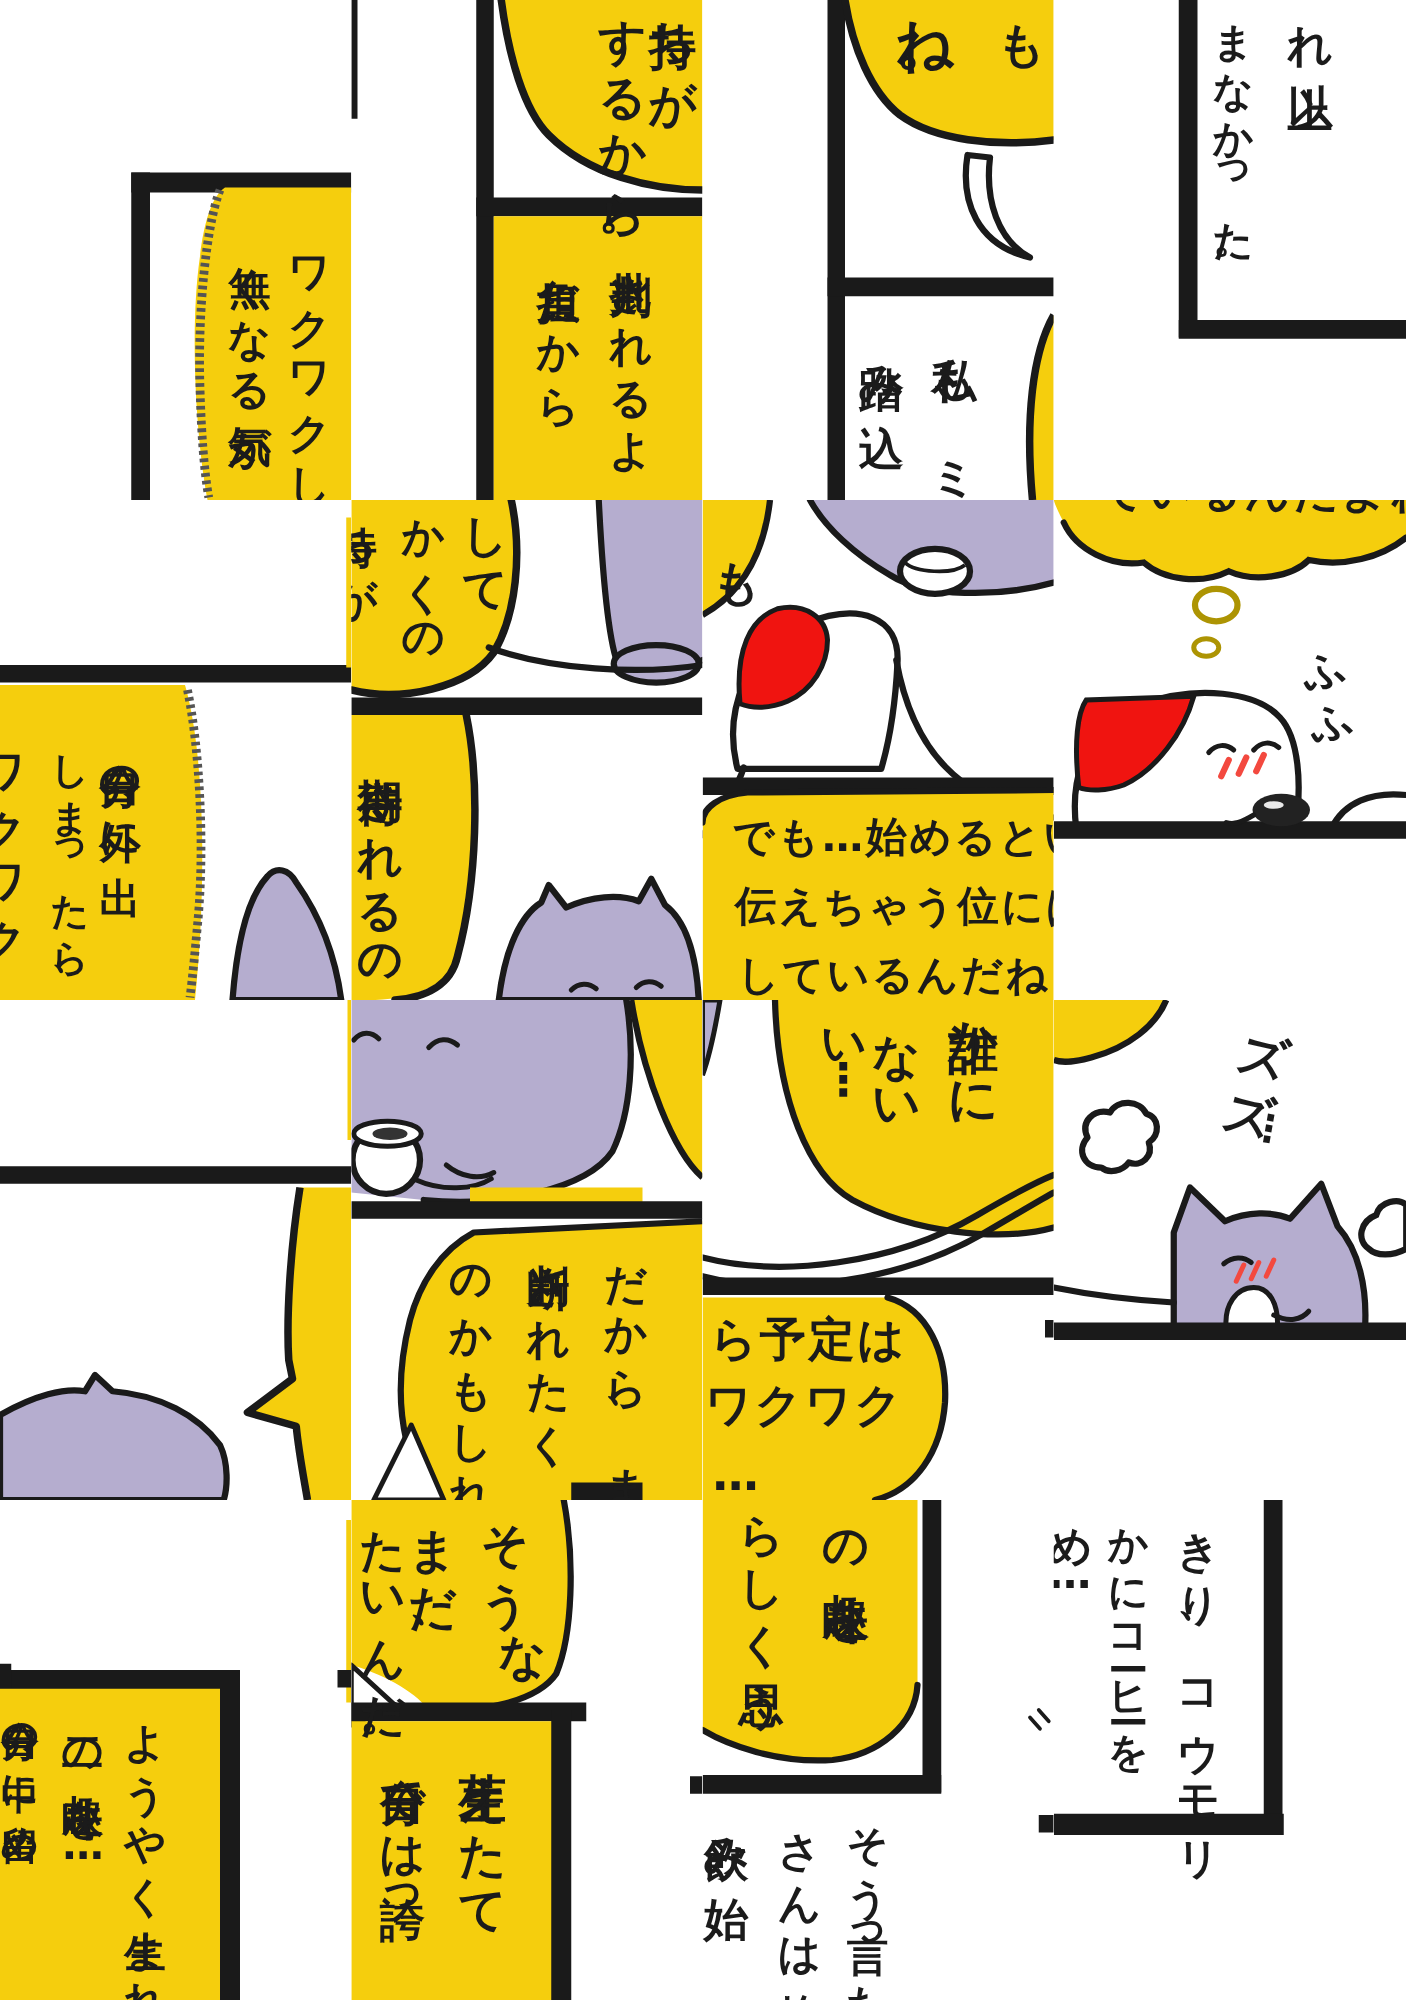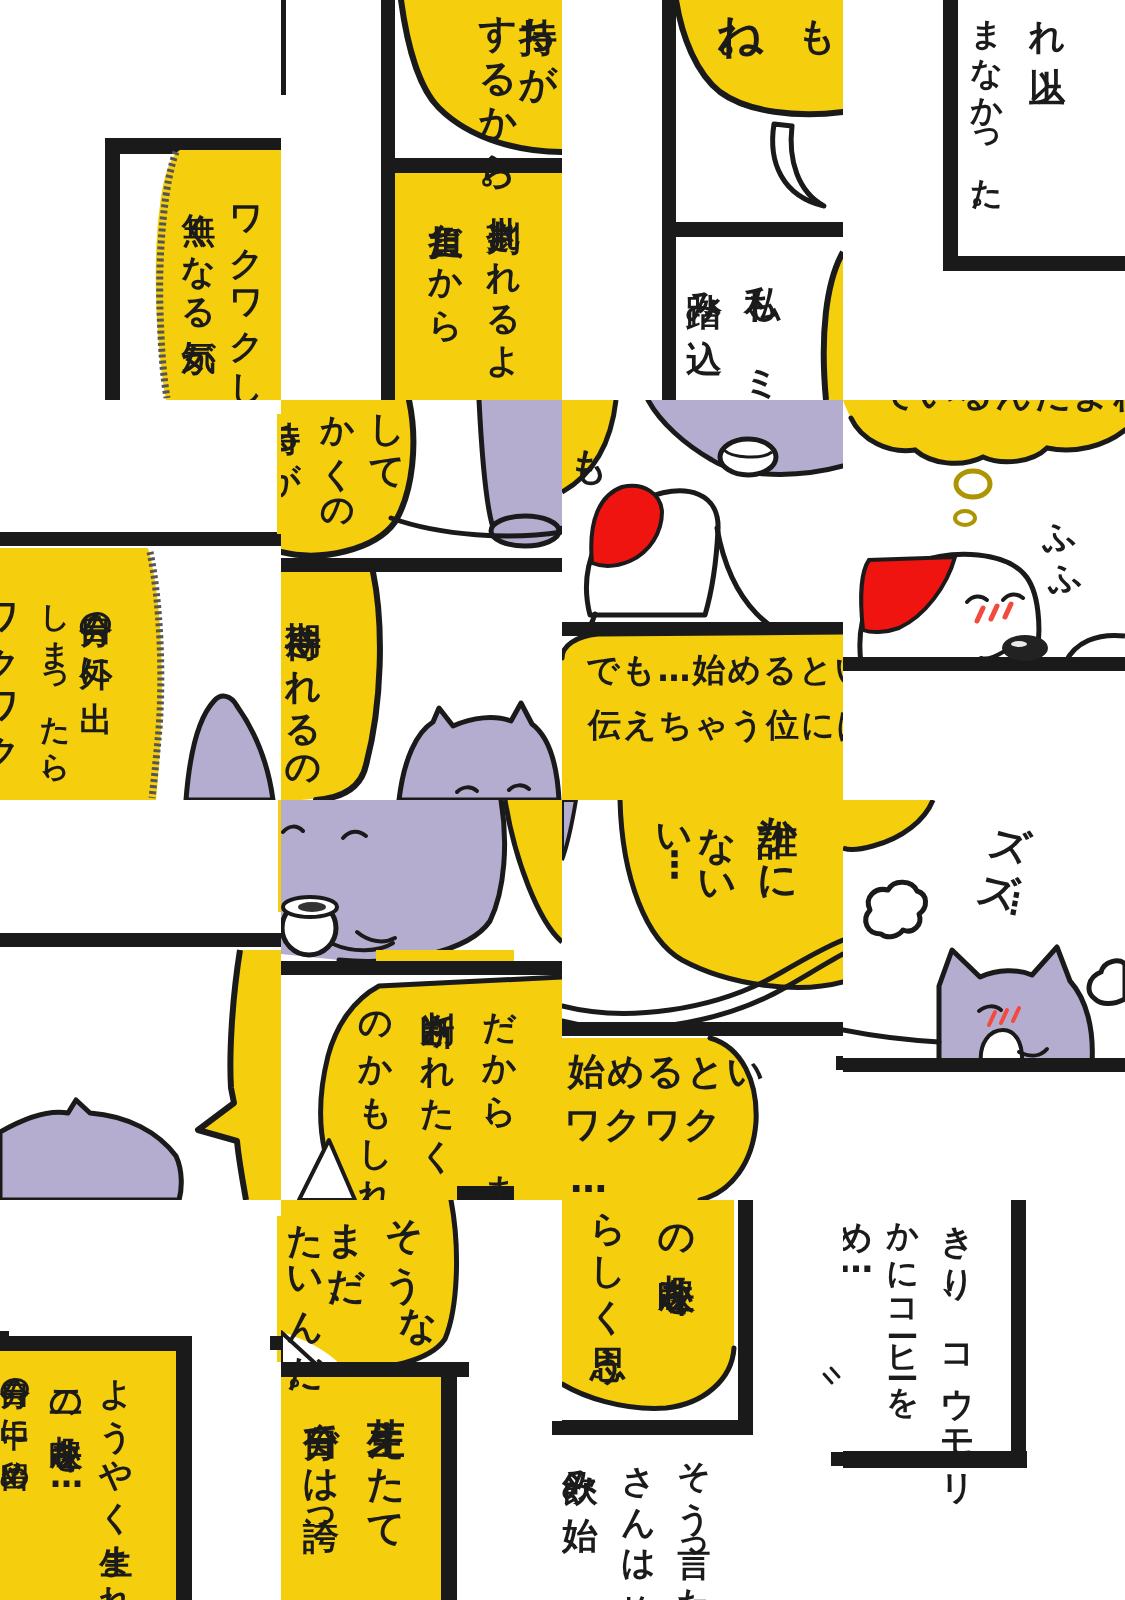--- a/index.html
+++ b/index.html
@@ -114,20 +114,21 @@
       <path d="M30,163 C26,120 38,95 60,87 C82,82 99,94 100,112 C100,132 88,152 68,161 C54,167 40,167 30,163 Z" fill="#F01410" stroke="#1a1a1a" stroke-width="4"></path>
       <path d="M0,268 C18,246 28,230 33,214" stroke="#1a1a1a" stroke-width="5" fill="none" stroke-linecap="round"></path>
       <path d="M155,128 C168,200 205,242 281,254" stroke="#1a1a1a" stroke-width="5" fill="none" stroke-linecap="round"></path>
       <rect x="0" y="222" width="281" height="14" fill="#1a1a1a"></rect>
       <path d="M0,258 C0,246 14,236 36,234 L281,232 V400 H0 Z" fill="#F5CE0D"></path>
       <path d="M0,258 C0,246 14,236 36,234 L281,232" stroke="#1a1a1a" stroke-width="5" fill="none" stroke-linecap="round"></path>
     </svg>
     <div class="vt" style="left:8px;top:22px;font-size:38px">も</div>
     <div class="ht" style="left:24px;top:252px;font-size:33px">でも…始めるとい</div>
     <div class="ht" style="left:26px;top:307px;font-size:33px">伝えちゃう位には</div>
+    <div class="ht" style="left:28px;top:362px;font-size:33px">しているんだね</div>
   </div>
 
   <div class="tile" style="left:843px;top:400px;width:282px">
     <svg width="282" height="400" viewBox="0 0 282 400">
       <path d="M0,0 H282 V30 C262,46 232,54 204,48 C190,62 160,66 140,57 C118,68 88,64 72,50 C46,54 18,40 8,18 C4,10 1,4 0,0 Z" fill="#F5CE0D"></path>
       <path d="M282,30 C262,46 232,54 204,48 C190,62 160,66 140,57 C118,68 88,64 72,50 C46,54 18,40 8,18" stroke="#1a1a1a" stroke-width="5" fill="none" stroke-linecap="round"></path>
       <ellipse cx="130" cy="84" rx="17" ry="13" fill="#ffffff" stroke="#AD9403" stroke-width="5"></ellipse>
       <ellipse cx="122" cy="118" rx="10" ry="7" fill="#ffffff" stroke="#AD9403" stroke-width="4"></ellipse>
       <path d="M18,263 C12,215 30,178 72,163 C114,148 162,153 181,174 C196,190 199,228 193,263 Z" fill="#ffffff" stroke="#1a1a1a" stroke-width="5" stroke-linejoin="round"></path>
       <path d="M20,230 C16,194 19,170 26,160 L112,157 C104,186 82,216 56,228 C42,233 28,233 20,230 Z" fill="#F01410" stroke="#1a1a1a" stroke-width="4"></path>
@@ -188,21 +189,21 @@
       <path d="M0,206 C62,222 152,212 220,172 C244,158 266,146 281,140" stroke="#1a1a1a" stroke-width="5" fill="none" stroke-linecap="round"></path>
       <path d="M0,221 C62,237 156,227 226,186 C250,172 270,160 281,154" stroke="#1a1a1a" stroke-width="5" fill="none" stroke-linecap="round"></path>
       <rect x="0" y="222" width="281" height="14" fill="#1a1a1a"></rect>
       <path d="M0,238 H148 C180,247 196,282 194,322 C191,362 170,392 138,400 H0 Z" fill="#F5CE0D"></path>
       <path d="M148,238 C180,247 196,282 194,322 C191,362 170,392 138,400" stroke="#1a1a1a" stroke-width="5" fill="none" stroke-linecap="round"></path>
       <rect x="274" y="256" width="7" height="14" fill="#1a1a1a"></rect>
     </svg>
     <div class="vt" style="left:196px;top:-14px;font-size:40px">誰かに</div>
     <div class="vt" style="left:136px;top:0;font-size:38px">ない</div>
     <div class="vt" style="left:94px;top:0;font-size:36px">い⋮</div>
-    <div class="ht" style="left:6px;top:252px;font-size:37px">始めるとい</div>
+    <div class="ht" style="left:6px;top:252px;font-size:37px">ら予定は</div>
     <div class="ht" style="left:2px;top:305px;font-size:37px">ワクワク</div>
     <div class="ht" style="left:8px;top:360px;font-size:37px">…</div>
   </div>
 
   <div class="tile" style="left:843px;top:800px;width:282px">
     <svg width="282" height="400" viewBox="0 0 282 400">
       <path d="M0,0 H90 C82,20 60,38 30,46 C16,50 5,50 0,48 Z" fill="#F5CE0D"></path>
       <path d="M90,0 C82,20 60,38 30,46 C16,50 5,50 0,48" stroke="#1a1a1a" stroke-width="5" fill="none"></path>
       <path d="M38,134 C24,134 18,120 27,110 C21,97 32,87 45,90 C51,79 69,80 74,91 C85,94 85,108 76,114 C80,125 70,134 60,130 C55,137 44,139 38,134 Z" fill="#ffffff" stroke="#1a1a1a" stroke-width="5" stroke-linejoin="round"></path>
       <path d="M252,199 C242,192 245,177 258,172 C261,161 276,158 282,164 V199 C271,205 258,205 252,199 Z" fill="#ffffff" stroke="#1a1a1a" stroke-width="5"></path>

